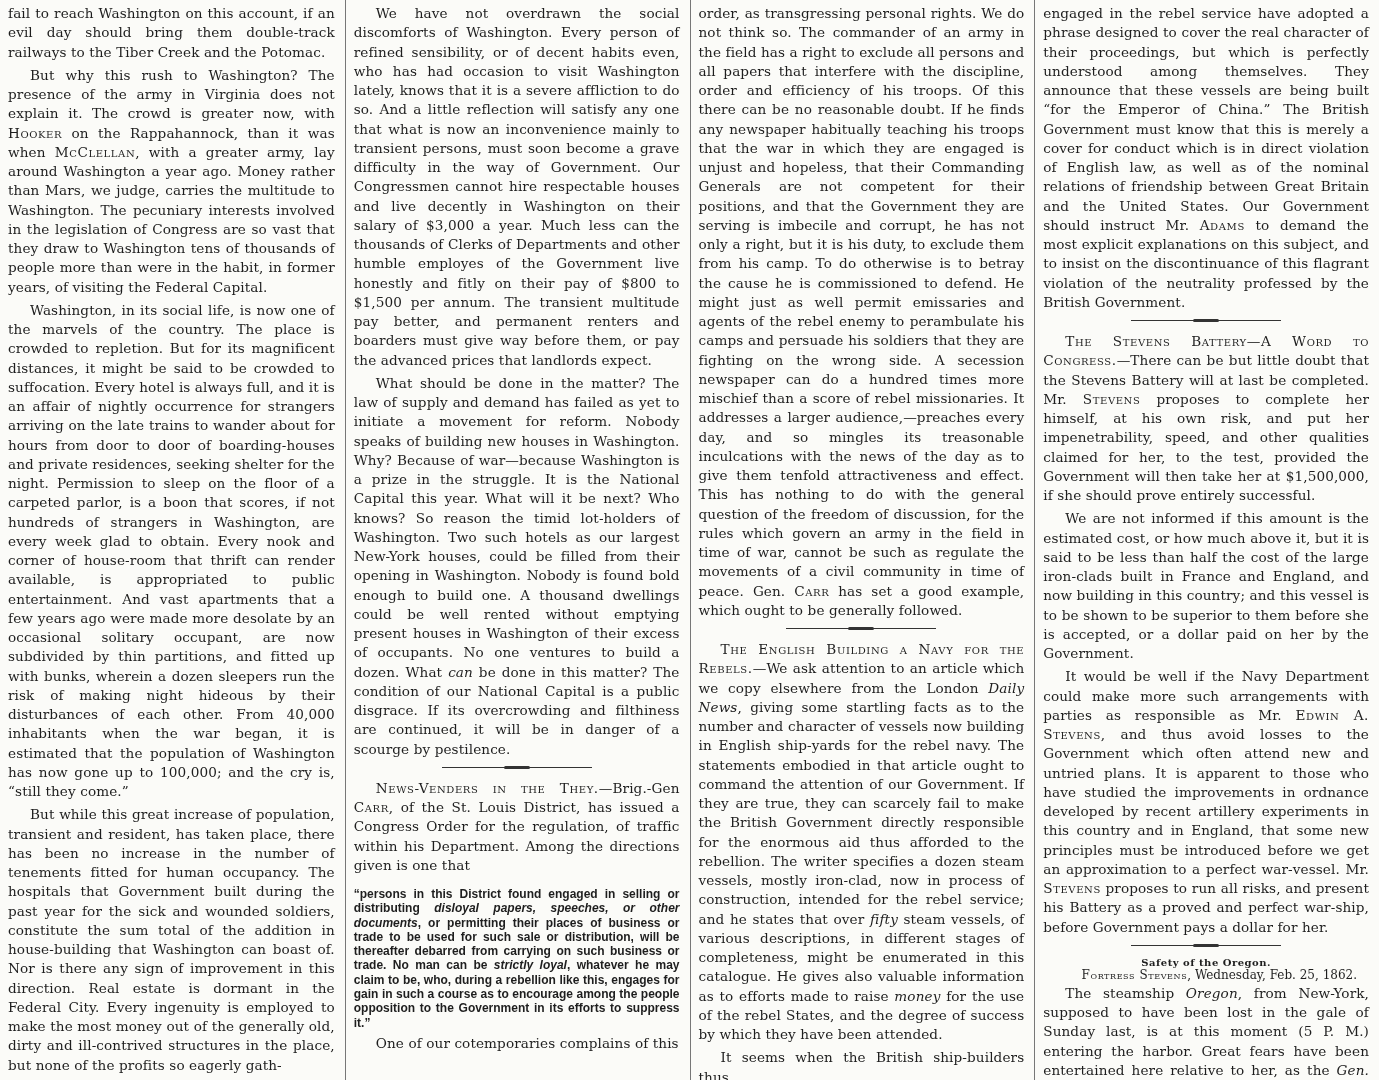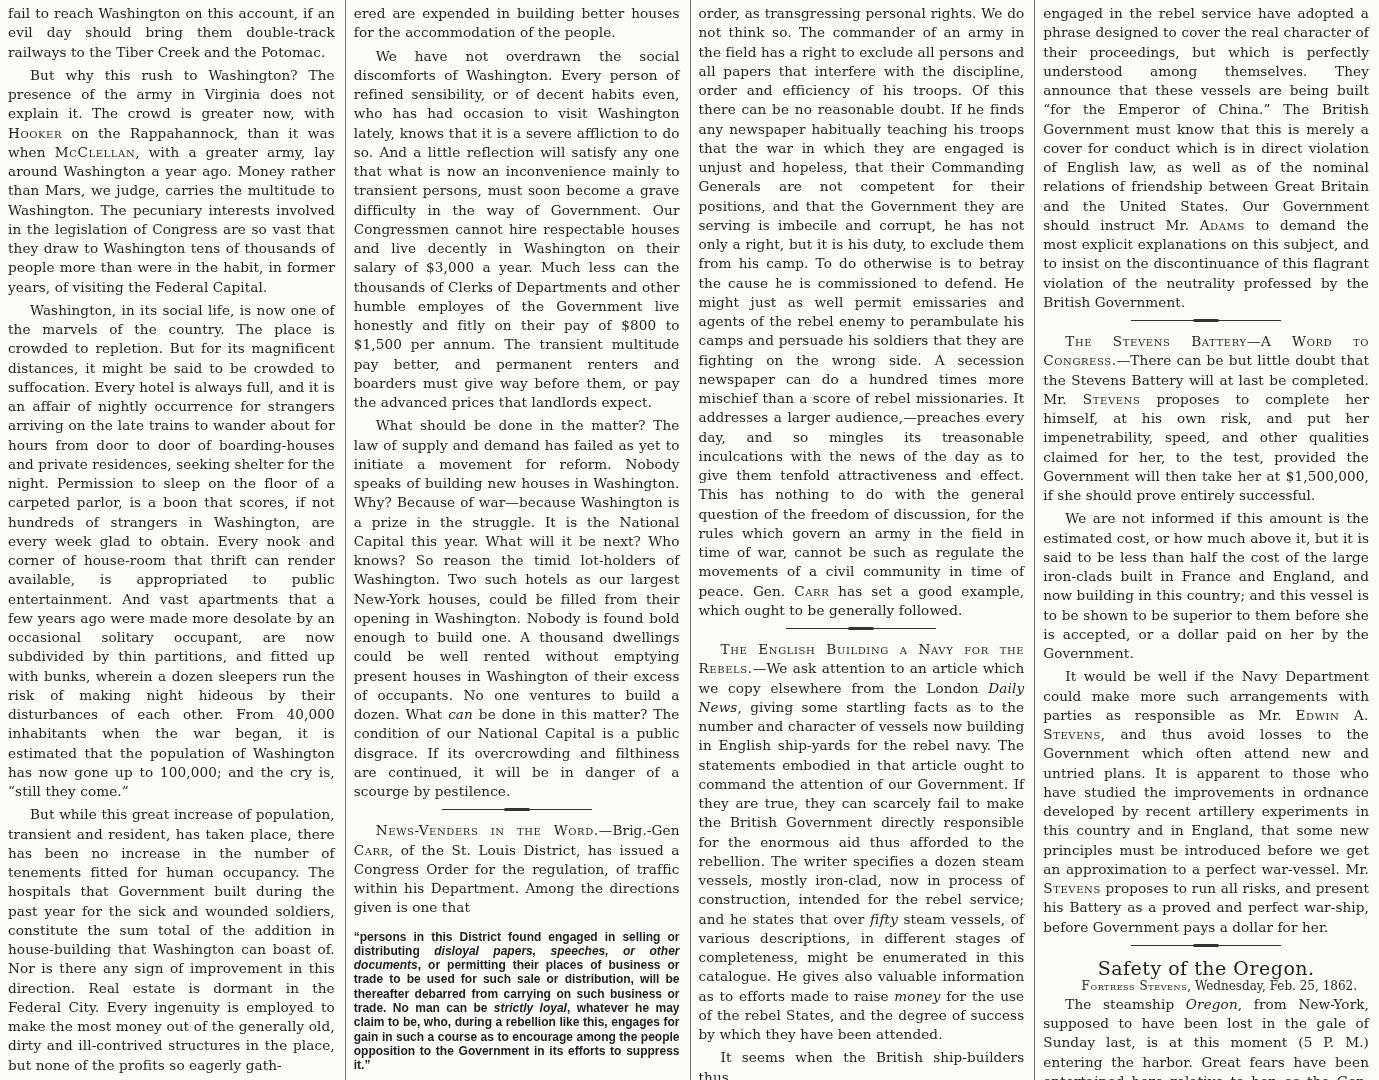--- a/index.html
+++ b/index.html
@@ -8,43 +8,42 @@
   .page { position: relative; width: 1379px; height: 877px; display: flex; }
   .col { position: relative; width: 344.75px; height: 1080px; padding: 4px 10px 0 8px; overflow: hidden; }
   .col + .col { border-left: 1px solid #777; }
   .col p { font-size: 13.6px; line-height: 19.25px; text-align: justify; hyphens: manual; margin-bottom: 4px; letter-spacing: 0.1px; }
   .col p.indent { text-indent: 22px; }
   .sc { font-variant: small-caps; letter-spacing: 0.6px; }
   .quote { font-size: 12px; line-height: 14.3px; text-align: justify; font-family: "Liberation Sans", sans-serif; font-weight: bold; margin: 12px 0 4px 0; }
   .rule { height: 10px; margin: 3px auto 6px; width: 150px; position: relative; }
   .rule::before { content: ""; position: absolute; left: 0; right: 0; top: 4px; height: 1px; background: #333; }
   .rule::after { content: ""; position: absolute; left: 62px; width: 26px; top: 3px; height: 3px; background: #333; border-radius: 2px; }
-  .dispatch-title { text-align: center; font-weight: normal; font-size: 19px; letter-spacing: 0.5px; margin-top: 2px; }
+  .dispatch-title { text-align: center; font-weight: bold; font-size: 10px; letter-spacing: 0.5px; margin-top: 2px; }
   .dispatch-dateline { text-align: right; font-size: 12px; padding-right: 12px; margin-bottom: 2px; }
   .small { font-size: 11.6px; line-height: 13px; }
   em { font-style: italic; }
 </style>
 </head>
 <body>
 
 <div class="page">
 
   <div class="col">
     <p>fail to reach Washington on this account, if an evil day should bring them double-track railways to the Tiber Creek and the Potomac.</p>
     <p class="indent"><span>But why this rush to Washington? The presence of the army in Virginia does not explain it. The crowd is greater now, with </span><span class="sc">Hooker</span><span> on the Rappahannock, than it was when </span><span class="sc">McClellan</span><span>, with a greater army, lay around Washington a year ago. Money rather than Mars, we judge, carries the multitude to Washington. The pecuniary interests involved in the legislation of Congress are so vast that they draw to Washington tens of thousands of people more than were in the habit, in former years, of visiting the Federal Capital.</span></p>
     <p class="indent">Washington, in its social life, is now one of the marvels of the country. The place is crowded to repletion. But for its magnificent distances, it might be said to be crowded to suffocation. Every hotel is always full, and it is an affair of nightly occurrence for strangers arriving on the late trains to wander about for hours from door to door of boarding-houses and private residences, seeking shelter for the night. Permission to sleep on the floor of a carpeted parlor, is a boon that scores, if not hundreds of strangers in Washington, are every week glad to obtain. Every nook and corner of house-room that thrift can render available, is appropriated to public entertainment. And vast apartments that a few years ago were made more desolate by an occasional solitary occupant, are now subdivided by thin partitions, and fitted up with bunks, wherein a dozen sleepers run the risk of making night hideous by their disturbances of each other. From 40,000 inhabitants when the war began, it is estimated that the population of Washington has now gone up to 100,000; and the cry is, “still they come.”</p>
     <p class="indent">But while this great increase of population, transient and resident, has taken place, there has been no increase in the number of tenements fitted for human occupancy. The hospitals that Government built during the past year for the sick and wounded soldiers, constitute the sum total of the addition in house-building that Washington can boast of. Nor is there any sign of improvement in this direction. Real estate is dormant in the Federal City. Every ingenuity is employed to make the most money out of the generally old, dirty and ill-contrived structures in the place, but none of the profits so eagerly gath-</p>
   </div>
 
   <div class="col">
-    <p>ered are expended in building better houses for the accommodation of the people.</p>
     <p class="indent">We have not overdrawn the social discomforts of Washington. Every person of refined sensibility, or of decent habits even, who has had occasion to visit Washington lately, knows that it is a severe affliction to do so. And a little reflection will satisfy any one that what is now an inconvenience mainly to transient persons, must soon become a grave difficulty in the way of Government. Our Congressmen cannot hire respectable houses and live decently in Washington on their salary of $3,000 a year. Much less can the thousands of Clerks of Departments and other humble employes of the Government live honestly and fitly on their pay of $800 to $1,500 per annum. The transient multitude pay better, and permanent renters and boarders must give way before them, or pay the advanced prices that landlords expect.</p>
     <p class="indent"><span>What should be done in the matter? The law of supply and demand has failed as yet to initiate a movement for reform. Nobody speaks of building new houses in Washington. Why? Because of war—because Washington is a prize in the struggle. It is the National Capital this year. What will it be next? Who knows? So reason the timid lot-holders of Washington. Two such hotels as our largest New-York houses, could be filled from their opening in Washington. Nobody is found bold enough to build one. A thousand dwellings could be well rented without emptying present houses in Washington of their excess of occupants. No one ventures to build a dozen. What </span><em>can</em><span> be done in this matter? The condition of our National Capital is a public disgrace. If its overcrowding and filthiness are continued, it will be in danger of a scourge by pestilence.</span></p>
     <div class="rule"></div>
-    <p class="indent"><span class="sc">News-Venders in the Word.</span><span>—Brig.-Gen </span><span class="sc">Carr</span><span>, of the St. Louis District, has issued a Congress Order for the regulation, of traffic within his Department. Among the directions given is one that</span></p>
+    <p class="indent"><span class="sc">News-Venders in the They.</span><span>—Brig.-Gen </span><span class="sc">Carr</span><span>, of the St. Louis District, has issued a Congress Order for the regulation, of traffic within his Department. Among the directions given is one that</span></p>
     <div class="quote"><span>“persons in this District found engaged in selling or distributing </span><em>disloyal papers, speeches, or other documents</em><span>, or permitting their places of business or trade to be used for such sale or distribution, will be thereafter debarred from carrying on such business or trade. No man can be </span><em>strictly loyal</em><span>, whatever he may claim to be, who, during a rebellion like this, engages for gain in such a course as to encourage among the people opposition to the Government in its efforts to suppress it.”</span></div>
     <p class="indent">One of our cotemporaries complains of this</p>
   </div>
 
   <div class="col">
     <p><span>order, as transgressing personal rights. We do not think so. The commander of an army in the field has a right to exclude all persons and all papers that interfere with the discipline, order and efficiency of his troops. Of this there can be no reasonable doubt. If he finds any newspaper habitually teaching his troops that the war in which they are engaged is unjust and hopeless, that their Commanding Generals are not competent for their positions, and that the Government they are serving is imbecile and corrupt, he has not only a right, but it is his duty, to exclude them from his camp. To do otherwise is to betray the cause he is commissioned to defend. He might just as well permit emissaries and agents of the rebel enemy to perambulate his camps and persuade his soldiers that they are fighting on the wrong side. A secession newspaper can do a hundred times more mischief than a score of rebel missionaries. It addresses a larger audience,—preaches every day, and so mingles its treasonable inculcations with the news of the day as to give them tenfold attractiveness and effect. This has nothing to do with the general question of the freedom of discussion, for the rules which govern an army in the field in time of war, cannot be such as regulate the movements of a civil community in time of peace. Gen. </span><span class="sc">Carr</span><span> has set a good example, which ought to be generally followed.</span></p>
     <div class="rule"></div>
     <p class="indent"><span class="sc">The English Building a Navy for the Rebels.</span><span>—We ask attention to an article which we copy elsewhere from the London </span><em>Daily News</em><span>, giving some startling facts as to the number and character of vessels now building in English ship-yards for the rebel navy. The statements embodied in that article ought to command the attention of our Government. If they are true, they can scarcely fail to make the British Government directly responsible for the enormous aid thus afforded to the rebellion. The writer specifies a dozen steam vessels, mostly iron-clad, now in process of construction, intended for the rebel service; and he states that over </span><em>fifty</em><span> steam vessels, of various descriptions, in different stages of completeness, might be enumerated in this catalogue. He gives also valuable information as to efforts made to raise </span><em>money</em><span> for the use of the rebel States, and the degree of success by which they have been attended.</span></p>
     <p class="indent">It seems when the British ship-builders thus</p>
   </div>

